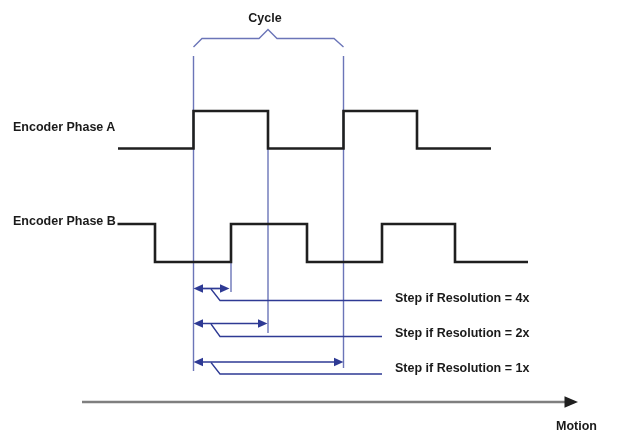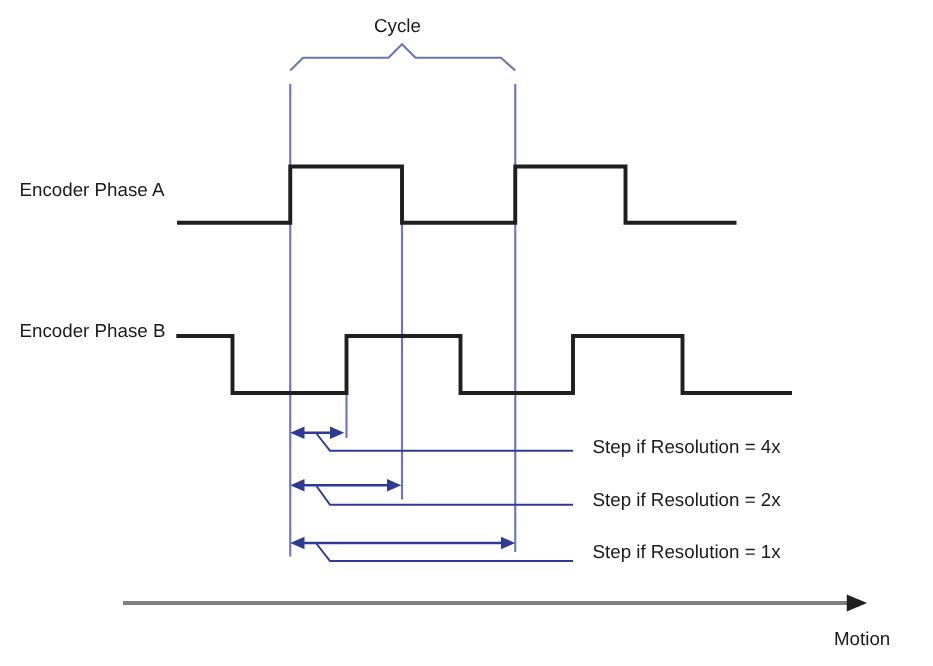--- a/index.html
+++ b/index.html
@@ -10,20 +10,21 @@
     --text:#1a1a1a;
     --background:#ffffff;
   }
   html,body{margin:0;padding:0;background:var(--background);}
   .stage{
     position:relative;
     width:622px;height:444px;
     background:var(--background);
     font-family:"Liberation Sans", sans-serif;
     overflow:hidden;
+    font-weight:bold;
   }
   svg{display:block;}
   .wave{stroke:var(--waveform);stroke-width:2.6;fill:none;stroke-linejoin:miter;}
   .guide{stroke:var(--guide);stroke-width:1.4;fill:none;}
   .arrow-shaft{stroke:var(--arrow);stroke-width:1.7;fill:none;}
   .arrow-head{fill:var(--arrow);stroke:none;}
   .leader{stroke:var(--arrow);stroke-width:1.3;fill:none;}
   .motion-line{stroke:var(--motion-line);stroke-width:2.6;fill:none;}
   .motion-head{fill:var(--waveform);stroke:none;}
   .lbl{fill:var(--text);font-size:12.5px;font-family:"Liberation Sans", sans-serif;}

